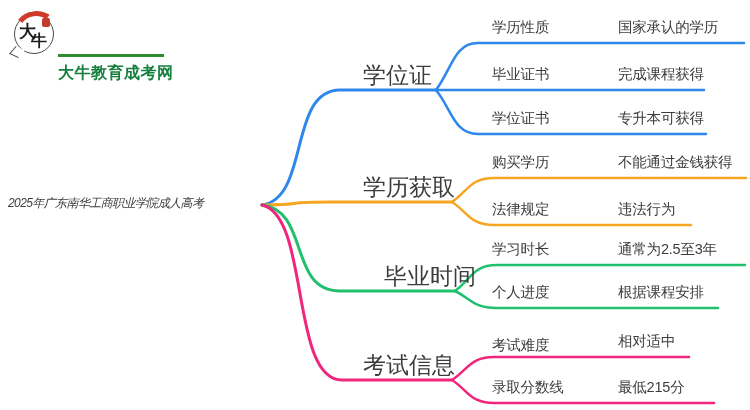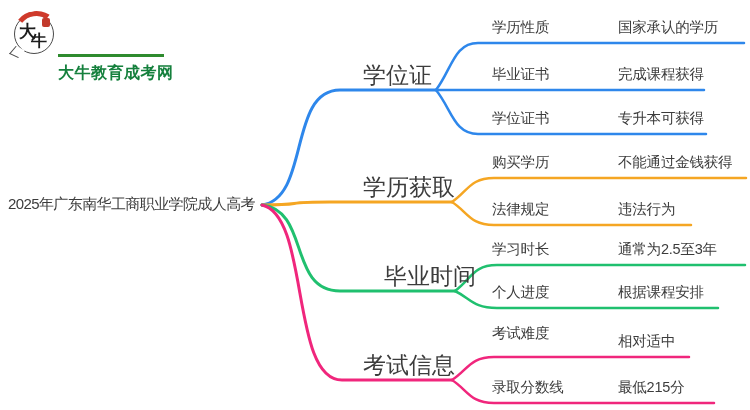--- a/index.html
+++ b/index.html
@@ -2,21 +2,21 @@
 <html><head>
 <meta charset="utf-8">
 <style>
   html,body{margin:0;padding:0;background:#fff;}
   .canvas{
     position:relative;width:750px;height:410px;background:#ffffff;overflow:hidden;
     font-family:"Liberation Sans",sans-serif;
   }
   .canvas svg{position:absolute;left:0;top:0;}
   .txt{position:absolute;white-space:nowrap;color:#3c3c3c;}
-  .root-label{font-size:15px;letter-spacing:-0.6px;color:#3b3b3b;}
+  .root-label{font-size:12px;letter-spacing:-0.6px;color:#3b3b3b;font-style:italic;}
   .branch-label{font-size:23px;}
   .row-label,.row-value{font-size:14.5px;letter-spacing:-0.2px;}
 
   
   .logo{position:absolute;left:14px;top:11px;width:170px;height:50px;}
   .logo-icon{position:absolute;left:0;top:3px;width:38px;height:38px;border:1.5px solid #4a4a4a;
     border-radius:50%;background:#fff;}
   .logo-arc{position:absolute;left:-1px;top:-4px;width:34px;height:30px;border:5px solid transparent;
     border-top-color:#cf3a2b;border-radius:50%;transform:rotate(-9deg);}
   .logo-char-a{position:absolute;left:4px;top:5px;font-size:17px;font-weight:bold;color:#1c1c1c;
@@ -77,18 +77,18 @@
       <div class="txt row-label" style="left: 492px; top: 153px;">购买学历</div>
       <div class="txt row-value" style="left: 618px; top: 153px;">不能通过金钱获得</div>
       <div class="txt row-label" style="left: 492px; top: 200px;">法律规定</div>
       <div class="txt row-value" style="left: 618px; top: 200px;">违法行为</div>
       <div class="txt branch-label" style="left: 363px; top: 261px; margin-left: 21px;">毕业时间</div>
       <div class="txt row-label" style="left: 492px; top: 240px;">学习时长</div>
       <div class="txt row-value" style="left: 618px; top: 240px;">通常为2.5至3年</div>
       <div class="txt row-label" style="left: 492px; top: 283px;">个人进度</div>
       <div class="txt row-value" style="left: 618px; top: 283px;">根据课程安排</div>
       <div class="txt branch-label" style="left: 363px; top: 350px;">考试信息</div>
-      <div class="txt row-label" style="left: 492px; top: 324px;">考试难度</div>
+      <div class="txt row-label" style="left: 492px; top: 336px;">考试难度</div>
       <div class="txt row-value" style="left: 618px; top: 332px;">相对适中</div>
       <div class="txt row-label" style="left: 492px; top: 378px;">录取分数线</div>
       <div class="txt row-value" style="left: 618px; top: 378px;">最低215分</div>
     </div>
 </div>
 
 </body></html>

